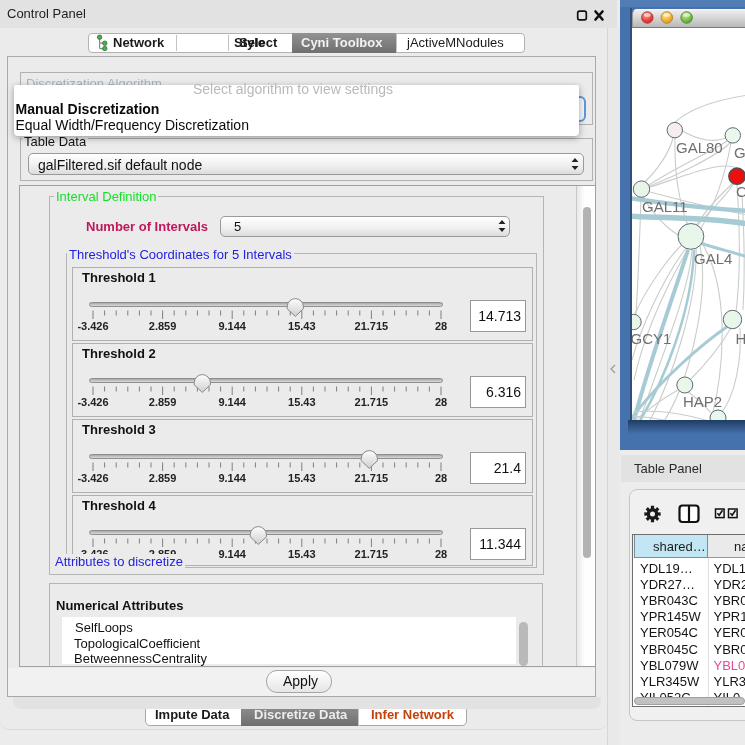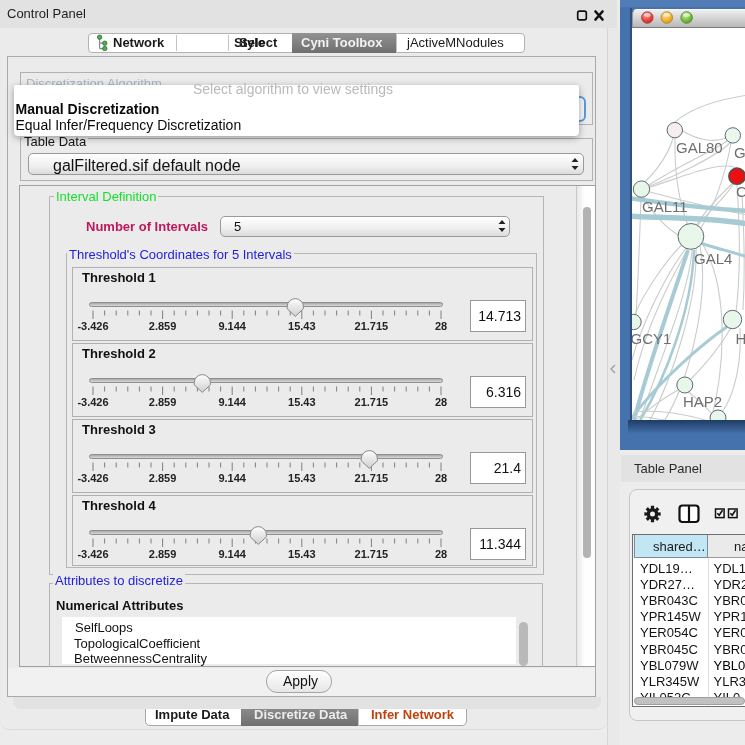--- a/index.html
+++ b/index.html
@@ -46,21 +46,21 @@
 
 <div class="abs" style="left:7px;top:56px;width:589px;height:641px;border:1px solid #a9a9a9;box-sizing:border-box;"></div>
 
 <div class="abs" style="left:20px;top:72px;width:573px;height:53px;border:1px solid #b1b1b1;box-sizing:border-box;"></div>
 <div class="txt" style="left:26px;top:76px;font-size:13px;color:#a9b2c6;">Discretization Algorithm</div>
 <div class="abs" style="left:28px;top:96px;width:558px;height:26px;border:2.5px solid #5b9ad8;border-radius:6px;background:#f4f6f8;box-sizing:border-box;"></div>
 
 <div class="abs" style="left:20px;top:138px;width:573px;height:43px;border:1px solid #b1b1b1;box-sizing:border-box;"></div>
 <div class="txt" style="left:22px;top:134px;font-size:13px;color:#141414;background:#ebebeb;padding:0 2px;">Table Data</div>
 <div class="abs" style="left:28px;top:153px;width:556px;height:22px;border:1px solid #9a9a9a;border-radius:5px;background:linear-gradient(#ffffff,#efefef 60%,#dcdcdc);box-sizing:border-box;"></div>
-<div class="txt" style="left:53px;top:157px;font-size:16px;color:#111;">galFiltered.sif default node</div>
+<div class="txt" style="left:38px;top:157px;font-size:14px;color:#111;">galFiltered.sif default node</div>
 <svg class="abs" style="left:569px;top:157px" width="12" height="14" viewBox="0 0 12 14">
   <path d="M6 1 L9.5 5 L2.5 5 Z" fill="#222"></path>
   <path d="M6 13 L9.5 9 L2.5 9 Z" fill="#222"></path>
 </svg>
 
 <div class="abs" style="left:19px;top:185px;width:577px;height:482px;border:1px solid #a0a0a0;box-sizing:border-box;"></div>
 <div class="abs" style="left:576px;top:186px;width:19px;height:480px;background:linear-gradient(to right,#e8e8e8,#ffffff 45%,#fdfdfd);border-left:1px solid #c8c8c8;box-sizing:border-box;"></div>
 <div class="abs" style="left:583px;top:207px;width:8px;height:351px;background:#b3b3b3;border-radius:4px;"></div>
 
 <div class="abs" style="left:49px;top:196px;width:495px;height:379px;border:1px solid #b5b5b5;box-sizing:border-box;"></div>
@@ -261,21 +261,21 @@
     <div class="txt" style="left:162.6px;top:547.5px;transform:translateX(-50%);font-size:11px;font-weight:bold;color:#222;">2.859</div>
     <div class="txt" style="left:232.2px;top:547.5px;transform:translateX(-50%);font-size:11px;font-weight:bold;color:#222;">9.144</div>
     <div class="txt" style="left:301.79999999999995px;top:547.5px;transform:translateX(-50%);font-size:11px;font-weight:bold;color:#222;">15.43</div>
     <div class="txt" style="left:371.4px;top:547.5px;transform:translateX(-50%);font-size:11px;font-weight:bold;color:#222;">21.715</div>
     <div class="txt" style="left:441px;top:547.5px;transform:translateX(-50%);font-size:11px;font-weight:bold;color:#222;">28</div>
     <div class="abs" style="left:470px;top:528px;width:56px;height:32px;background:#fff;border:1px solid #989898;box-sizing:border-box;"></div>
     <div class="txt" style="left:521px;top:536px;transform:translateX(-100%);font-size:14px;color:#111;">11.344</div>
   </div>
 
 <div class="abs" style="left:49px;top:583px;width:494px;height:84px;border:1px solid #b5b5b5;border-bottom:none;box-sizing:border-box;"></div>
-<div class="txt" style="left:53px;top:573px;font-size:13px;color:#2321de;background:#ebebeb;padding:0 2px;">Attributes to discretize</div>
+<div class="txt" style="left:53px;top:554px;font-size:13px;color:#2321de;background:#ebebeb;padding:0 2px;">Attributes to discretize</div>
 <div class="txt" style="left:56px;top:598px;font-size:13px;font-weight:bold;color:#111;">Numerical Attributes</div>
 <div class="abs" style="left:62px;top:617px;width:454px;height:47px;background:#fff;"></div>
 <div class="txt" style="left:75px;top:620px;font-size:13px;color:#111;">SelfLoops</div>
 <div class="txt" style="left:74px;top:635.5px;font-size:13px;color:#111;">TopologicalCoefficient</div>
 <div class="txt" style="left:74px;top:651px;font-size:13px;color:#111;">BetweennessCentrality</div>
 <div class="abs" style="left:519px;top:622px;width:9px;height:44px;background:#b9b9b9;border-radius:4.5px;"></div>
 
 <div class="abs" style="left:8px;top:668px;width:587px;height:28px;background:#f1f1f1;"></div>
 <div class="abs" style="left:266px;top:670px;width:66px;height:23px;border:1px solid #a5a5a5;border-radius:11px;background:linear-gradient(#ffffff,#e6e6e6);box-sizing:border-box;"></div>
 <div class="txt" style="left:283px;top:673px;font-size:14px;color:#111;">Apply</div>
@@ -428,26 +428,26 @@
       <div class="txt" style="left:80.5px;top:19.1px;font-size:13px;color:#141414;">YDR2</div>
       <div class="txt" style="left:7px;top:35.2px;font-size:13px;color:#141414;">YBR043C</div>
       <div class="txt" style="left:80.5px;top:35.2px;font-size:13px;color:#141414;">YBR0</div>
       <div class="txt" style="left:7px;top:51.300000000000004px;font-size:13px;color:#141414;">YPR145W</div>
       <div class="txt" style="left:80.5px;top:51.300000000000004px;font-size:13px;color:#141414;">YPR1</div>
       <div class="txt" style="left:7px;top:67.4px;font-size:13px;color:#141414;">YER054C</div>
       <div class="txt" style="left:80.5px;top:67.4px;font-size:13px;color:#141414;">YER0</div>
       <div class="txt" style="left:7px;top:83.5px;font-size:13px;color:#141414;">YBR045C</div>
       <div class="txt" style="left:80.5px;top:83.5px;font-size:13px;color:#141414;">YBR0</div>
       <div class="txt" style="left:7px;top:99.60000000000001px;font-size:13px;color:#141414;">YBL079W</div>
-      <div class="txt" style="left:80.5px;top:99.60000000000001px;font-size:13px;color:#000000;">YBL0</div>
+      <div class="txt" style="left:80.5px;top:99.60000000000001px;font-size:13px;color:#ec4899;">YBL0</div>
       <div class="txt" style="left:7px;top:115.70000000000002px;font-size:13px;color:#141414;">YLR345W</div>
       <div class="txt" style="left:80.5px;top:115.70000000000002px;font-size:13px;color:#141414;">YLR3</div>
       <div class="txt" style="left:7px;top:131.8px;font-size:13px;color:#141414;">YIL052C</div>
       <div class="txt" style="left:80.5px;top:131.8px;font-size:13px;color:#141414;">YIL0</div>
     </div>
 </div>
 
 <div class="abs" style="left:634px;top:696.5px;width:111px;height:8.5px;background:#c1c1c1;border:1px solid #9f9f9f;border-radius:4.5px;box-sizing:border-box;"></div>
 
 <div class="abs" style="left:14px;top:84.5px;width:565px;height:51px;background:#fff;border-radius:2px 2px 4px 4px;box-shadow:0 2px 7px rgba(0,0,0,0.35);"></div>
 <div class="txt" style="left:193px;top:81px;font-size:14px;color:#b9b9b9;">Select algorithm to view settings</div>
 <div class="txt" style="left:15.5px;top:100.5px;font-size:14px;font-weight:bold;color:#0a0a0a;">Manual Discretization</div>
-<div class="txt" style="left:15.5px;top:116.5px;font-size:14px;color:#0a0a0a;">Equal Infer/Frequency Discretization</div>
+<div class="txt" style="left:15.5px;top:116.5px;font-size:14px;color:#0a0a0a;">Equal Width/Frequency Discretization</div>
 
 </body></html>

